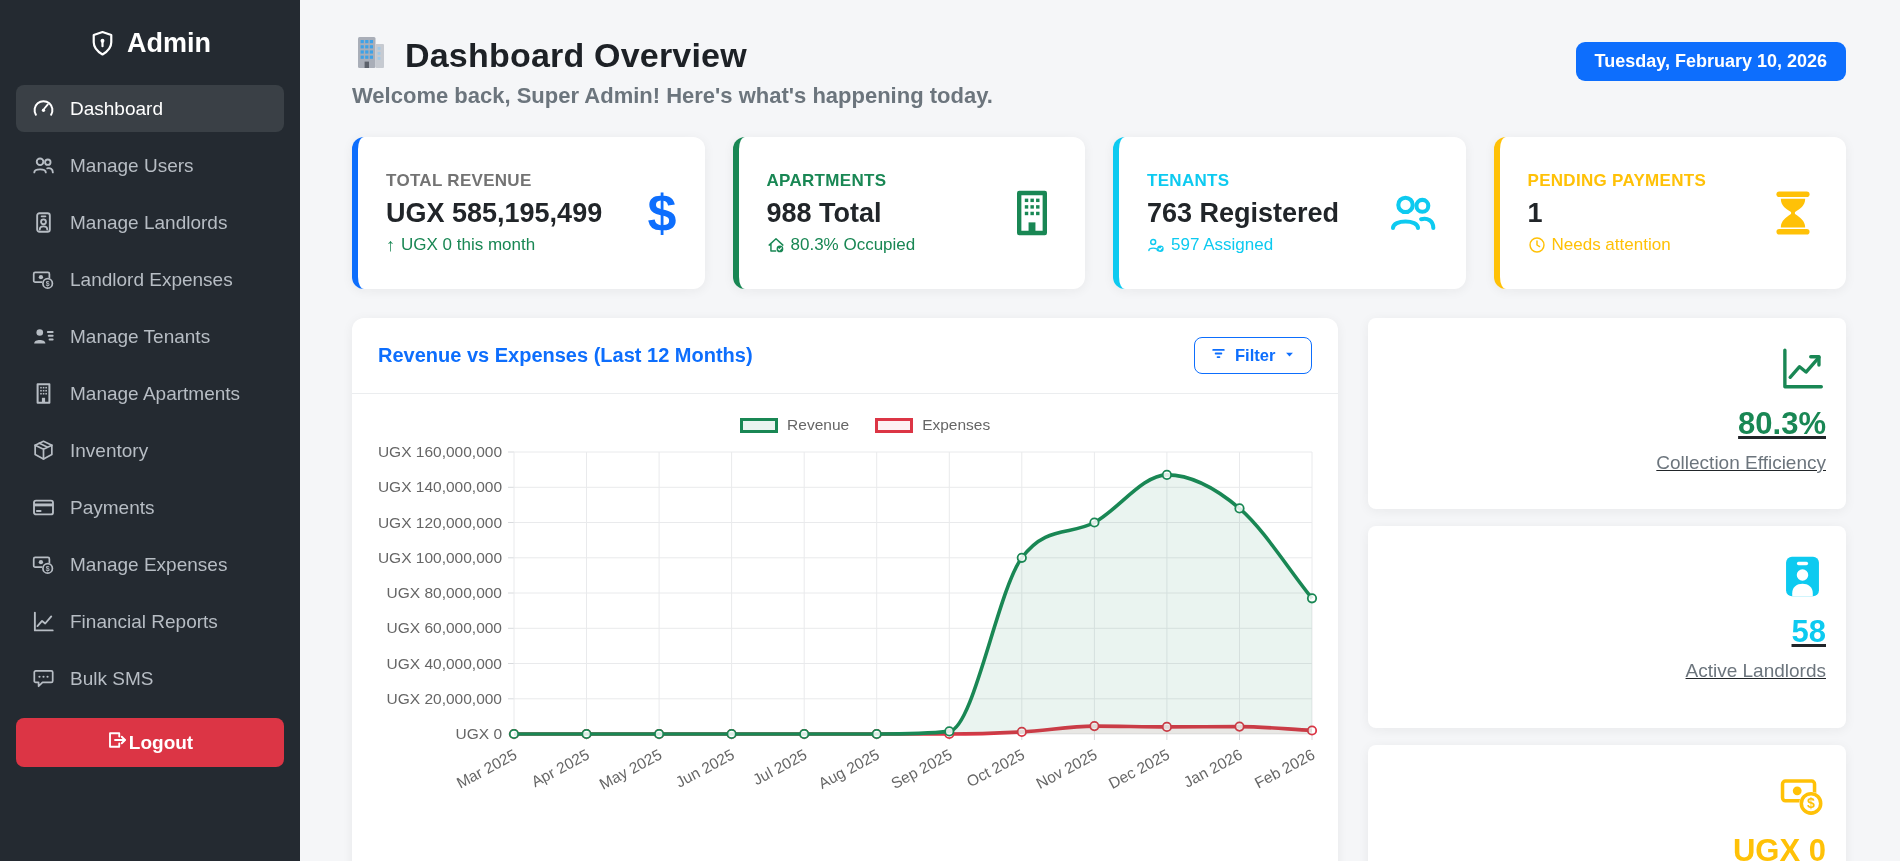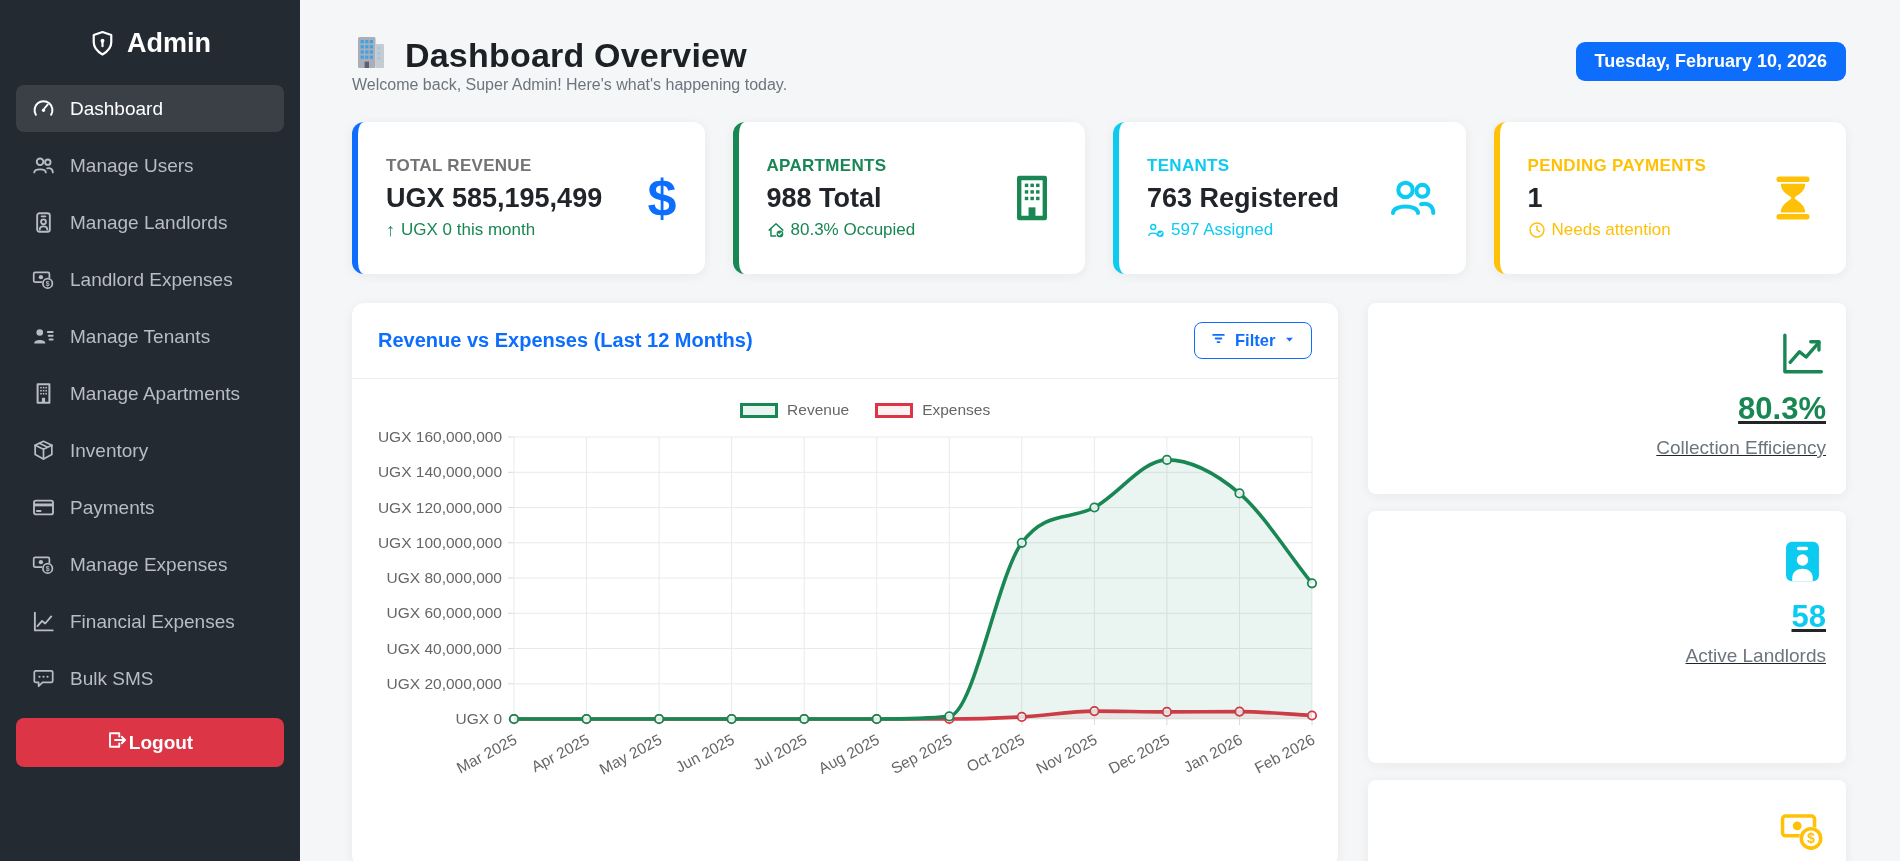--- a/index.html
+++ b/index.html
@@ -32,21 +32,21 @@
     font-size:19px; font-weight:bold; padding:12px 0; border-radius:8px;
     display:flex; align-items:center; justify-content:center; gap:2px;
   }
   .logout-btn svg { width:20px; height:20px; }
   
   .main { position:absolute; left:300px; top:0; right:0; bottom:0; padding:34px 54px 0 52px; }
   .header-row { display:flex; justify-content:space-between; align-items:flex-start; }
   .title-line { display:flex; align-items:center; gap:15px; }
   .title-line svg { width:38px; height:38px; }
   h1.page-title { font-size:34px; font-weight:bold; color:#1d2126; letter-spacing:.2px; }
-  .page-subtitle { font-size:16px; color:#6c757d; }
+  .page-subtitle { margin-top:7px; font-size:22px; color:#6c757d;font-weight:bold; }
   .date-badge {
     background:#0d6efd; color:#fff; font-size:18px; font-weight:bold;
     padding:9px 19px; border-radius:9px; margin-top:8px; white-space:nowrap;
   }
   
   .stats-row { display:flex; gap:28px; margin-top:28px; }
   .stat-card {
     flex:1; background:#fff; --bg:#fff; border-radius:12px; height:152px;
     border-left:6px solid #ccc; box-shadow:0 2px 12px rgba(33,37,41,.06);
     padding:24px 28px; display:flex; justify-content:space-between; align-items:center;
@@ -79,21 +79,21 @@
   .chart-body { padding:16px 12px 0 12px; }
   .chart-legend { display:flex; justify-content:center; align-items:center; gap:26px; margin:6px 0 4px 40px; }
   .legend-item { display:flex; align-items:center; gap:9px; font-size:15.5px; color:#666; cursor:pointer; }
   .swatch { width:38px; height:15px; border:3px solid #000; display:inline-block; }
   
   .side-col { width:478px; display:flex; flex-direction:column; gap:17px; }
   .side-card {
     background:#fff; --bg:#fff; border-radius:8px; text-align:right;
     box-shadow:0 2px 12px rgba(33,37,41,.06); padding:27px 20px;text-decoration:underline;
   }
-  .side-card.h1 { height:191px; } .side-card.h2 { height:252px; } .side-card.h3 { height:200px; }
+  .side-card.h1 { height:191px; } .side-card.h2 { height:202px; } .side-card.h3 { height:200px; }
   .side-icon svg { width:47px; height:47px; display:inline-block; }
   .side-value { font-size:31px; font-weight:bold; margin-top:10px; }
   .side-label { font-size:19px; color:#6c757d; margin-top:10px; }
   text { font-family:"Liberation Sans","DejaVu Sans",sans-serif; }
 </style>
 </head>
 <body>
 
 <div class="sidebar">
   <div class="brand">
@@ -212,21 +212,21 @@
         </span>
         <span>Manage Expenses</span>
       </div>
       <div class="nav-item">
         <span class="nico">
           <svg viewBox="0 0 16 16" stroke="currentColor" fill="none" stroke-linecap="round" stroke-linejoin="round" stroke-width="1.3">
             <path d="M2 1.8v12.4h12.4"></path>
             <path d="M3.8 11.2 7 7.6l2.2 1.8 4.2-4.9"></path>
           </svg>
         </span>
-        <span>Financial Expenses</span>
+        <span>Financial Reports</span>
       </div>
       <div class="nav-item">
         <span class="nico">
           <svg viewBox="0 0 16 16">
             <path d="M2.6 2.7h10.8a1 1 0 0 1 1 1v6a1 1 0 0 1-1 1H7.3l-2.7 2.7v-2.7H2.6a1 1 0 0 1-1-1v-6a1 1 0 0 1 1-1z" stroke="currentColor" fill="none" stroke-linecap="round" stroke-linejoin="round" stroke-width="1.2"></path>
             <circle cx="5.2" cy="6.8" r=".75" fill="currentColor"></circle>
             <circle cx="8" cy="6.8" r=".75" fill="currentColor"></circle>
             <circle cx="10.8" cy="6.8" r=".75" fill="currentColor"></circle>
           </svg>
         </span>

